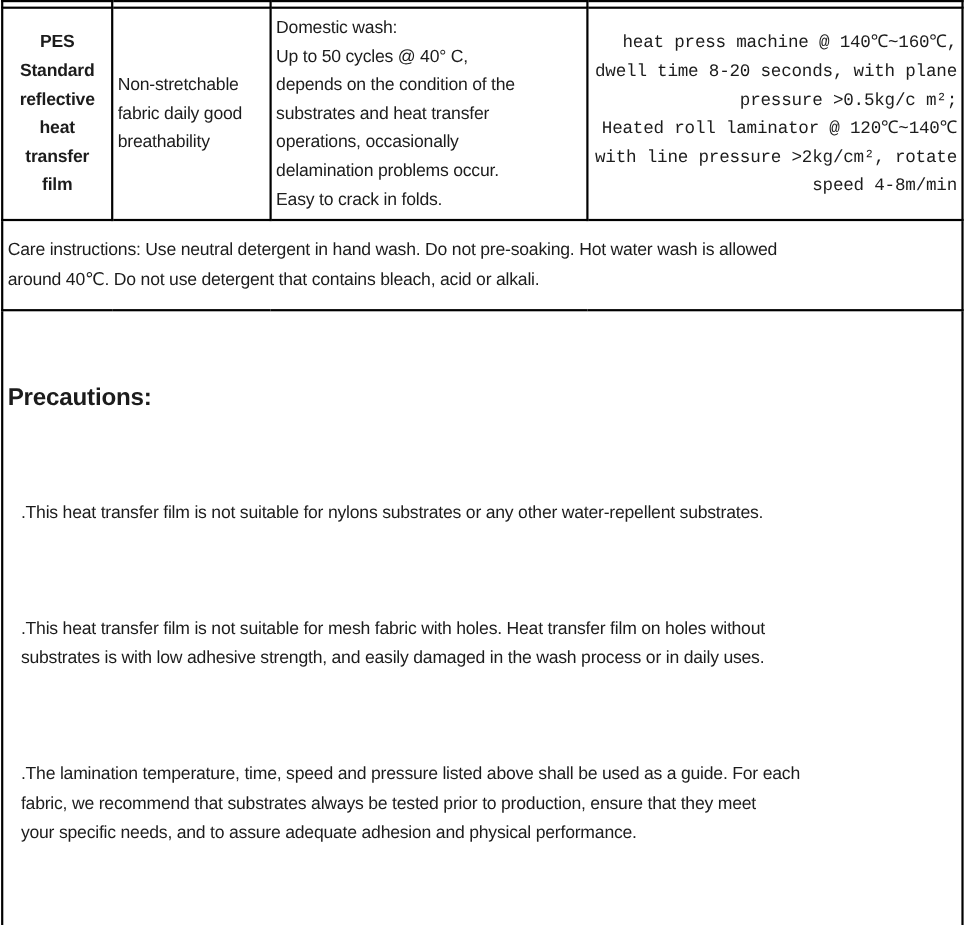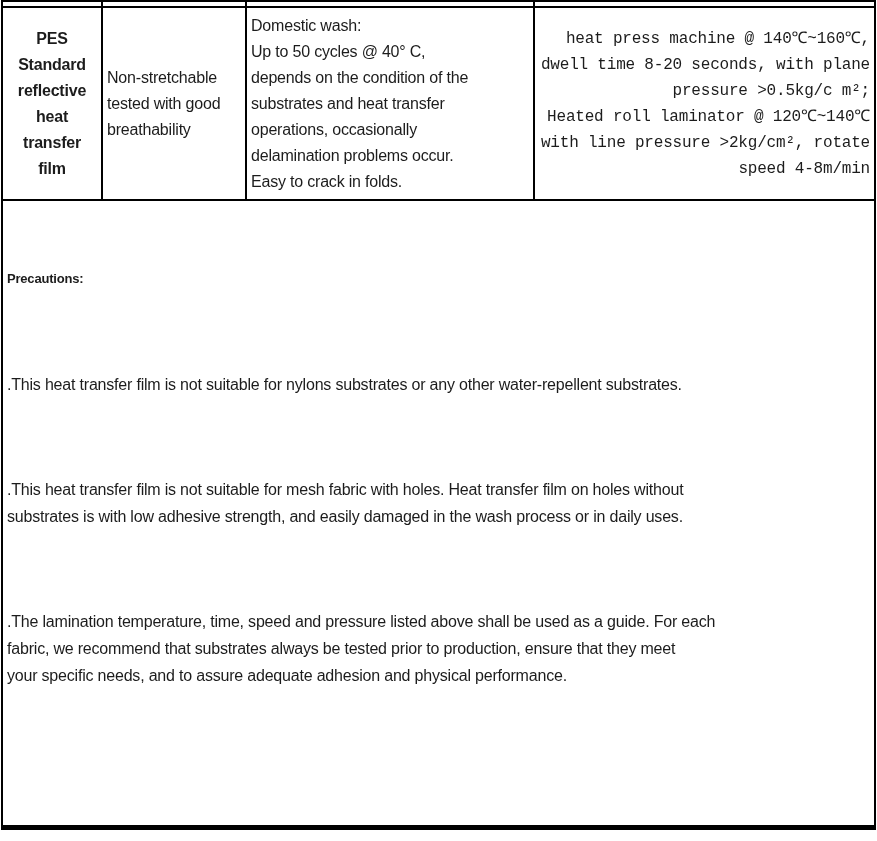--- a/index.html
+++ b/index.html
@@ -64,32 +64,33 @@
     line-height: 27px;
   }
   tr.prec-row td {
     vertical-align: top;
     padding: 12px 4px 6px 4px;
     height: 500px;
     border-bottom-width: 5px;
   }
   .prec-heading {
     margin: 0;
-    font-size: 13px;
+    font-size: 22px;
     font-weight: bold;
     line-height: 28px;
     letter-spacing: -0.2px;
   }
   .prec-p {
     margin: 7px 0 0 0;
     line-height: 27px;
     white-space: pre-wrap;
   }
   .prec-p.spaced {
     margin-top: 26px;
+    margin-left: 12px;
   }
 </style>
 </head>
 <body>
 
 <table class="doc">
   <colgroup>
     <col style="width:100px">
     <col style="width:144px">
     <col style="width:288px">
@@ -103,35 +104,39 @@
       <td></td>
     </tr>
     <tr class="spec-row">
       <td class="cell-product">PES
 Standard
 reflective
 heat
 transfer
 film</td>
       <td class="cell-fabric">Non-stretchable
-tested with good
+fabric daily good
 breathability</td>
       <td class="cell-wash">Domestic wash:
 Up to 50 cycles @ 40° C,
 depends on the condition of the
 substrates and heat transfer
 operations, occasionally
 delamination problems occur.
 Easy to crack in folds.</td>
       <td class="cell-process">heat press machine @ 140℃~160℃,
 dwell time 8-20 seconds, with plane
 pressure &gt;0.5kg/c m²;
 Heated roll laminator @ 120℃~140℃
 with line pressure &gt;2kg/cm², rotate
 speed 4-8m/min</td>
+    </tr>
+    <tr class="care-row">
+      <td colspan="4">Care instructions: Use neutral detergent in hand wash. Do not pre-soaking. Hot water wash is allowed
+around 40℃. Do not use detergent that contains bleach, acid or alkali.</td>
     </tr>
     <tr class="prec-row">
       <td colspan="4">
         <p class="prec-heading">Precautions:</p>
         <p class="prec-p spaced">.This heat transfer film is not suitable for nylons substrates or any other water-repellent substrates.</p>
         <p class="prec-p spaced">.This heat transfer film is not suitable for mesh fabric with holes. Heat transfer film on holes without
 substrates is with low adhesive strength, and easily damaged in the wash process or in daily uses.</p>
         <p class="prec-p spaced">.The lamination temperature, time, speed and pressure listed above shall be used as a guide. For each
 fabric, we recommend that substrates always be tested prior to production, ensure that they meet
 your specific needs, and to assure adequate adhesion and physical performance.</p>

